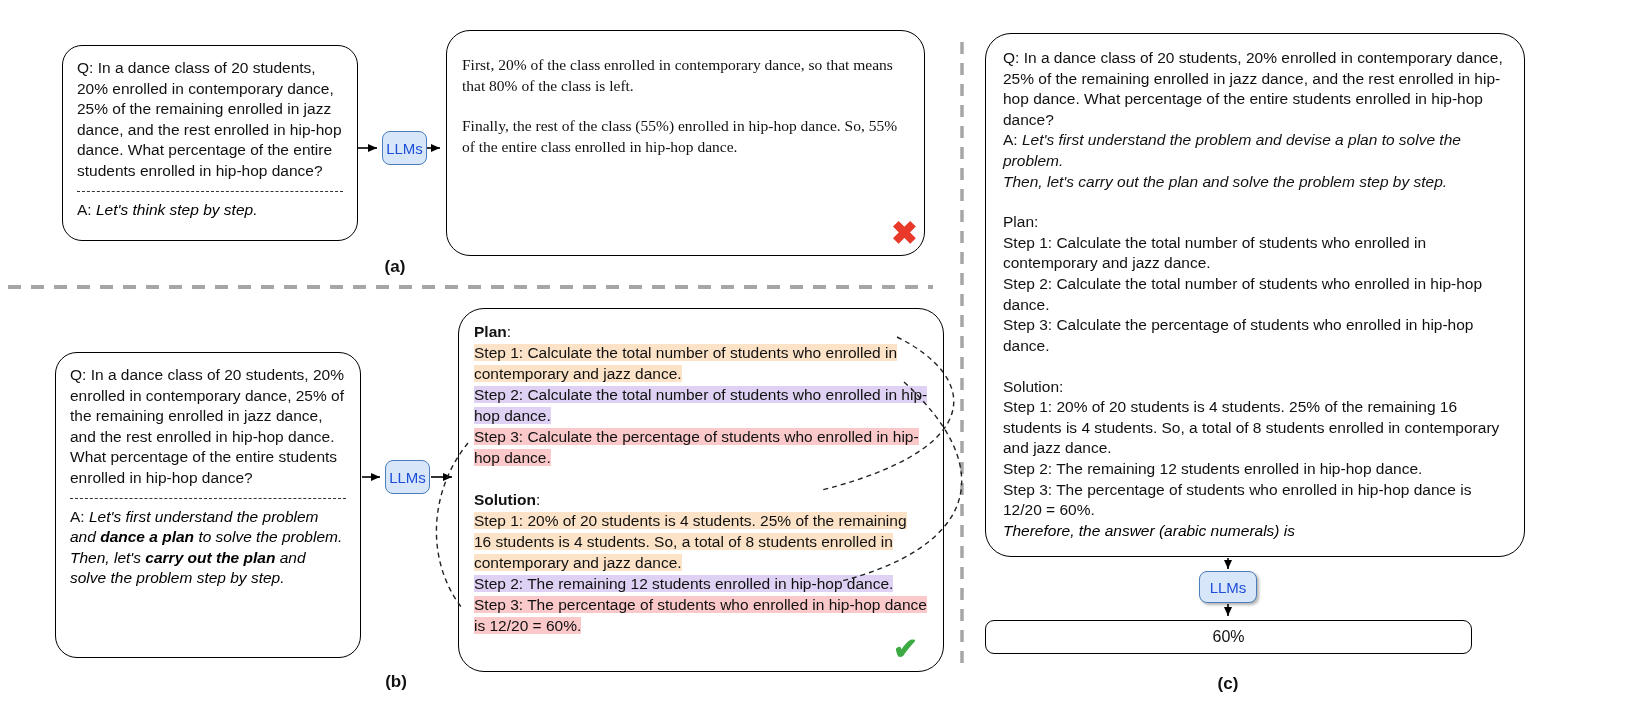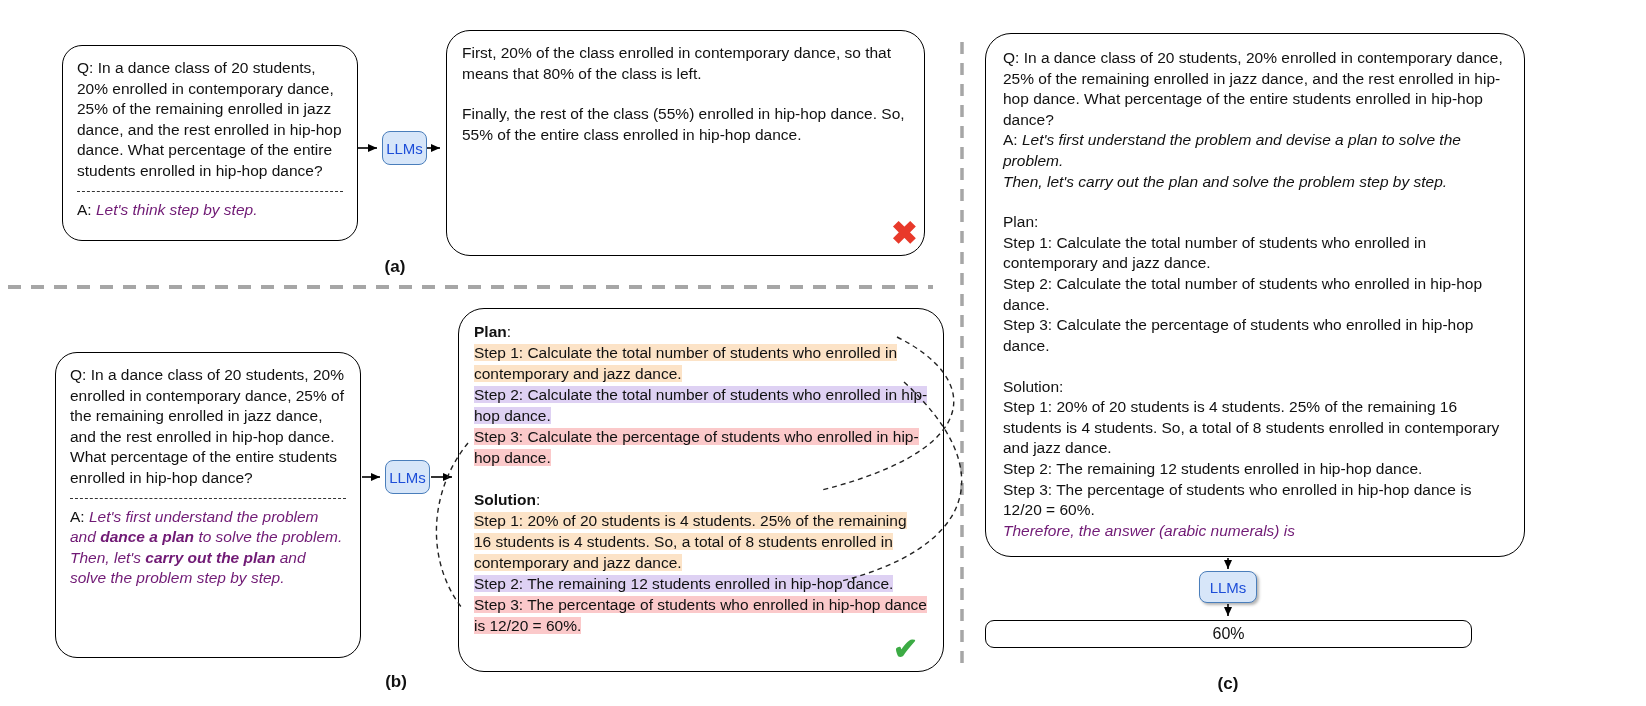--- a/index.html
+++ b/index.html
@@ -8,24 +8,24 @@
     font-family:"Liberation Sans", sans-serif; color:#111;
   }
   .box {
     position:absolute; box-sizing:border-box; background:#fff;
     border:1.6px solid #000; border-radius:22px;
   }
   .txt { font-size:15.5px; line-height:1.33; }
   .qbox { padding:12px 14px 10px 14px; }
   .rbox { padding:12px 15px 10px 15px; }
   .qsep { border:none; border-top:1.6px dashed #333; margin:9px 0 8px 0; }
-  .red-it { color:#701a75; font-style:italic; }
+  .red-it { color:#000000; font-style:italic; }
   .red-it b { font-weight:bold; }
   .italic { font-style:italic; }
-  p.para { margin:0 0 20px 0; }
+  p.para { margin:12px 0 20px 0;font-family:Liberation Serif, serif; }
   p.para:last-child { margin-bottom:0; }
   .hl-blue   { background:#9fc5f8; }
   .hl-orange { background:#fce3c7; }
   .hl-purple { background:#ded1f3; }
   .hl-pink   { background:#fbc9ca; }
   .step { margin:0; }
   .blank { height:20px; }
   .llm {
     position:absolute; box-sizing:border-box;
     background:#d7e6f9; border:1.5px solid #4a7ebb; border-radius:8px;
@@ -128,16 +128,16 @@
   <div class="step">Step 1: 20% of 20 students is 4 students. 25% of the remaining 16 students is 4 students. So, a total of 8 students enrolled in contemporary and jazz dance.</div>
   <div class="step">Step 2: The remaining 12 students enrolled in hip-hop dance.</div>
   <div class="step">Step 3: The percentage of students who enrolled in hip-hop dance is 12/20 = 60%.</div>
   <div class="red-it">Therefore, the answer (arabic numerals) is</div>
 </div>
 
 <div class="llm shadow" style="left:1199px; top:571px; width:58px; height:32px;">
   <span>LLMs</span>
 </div>
 
-<div class="answer-box" style="left:985px; top:620px; width:487px; height:28px;">
+<div class="answer-box" style="left:985px; top:620px; width:487px; height:34px;">
   <span>60%</span>
 </div>
 <div class="panel-label" style="left:1206px; top:674px;">(c)</div>
 
 </body></html>

